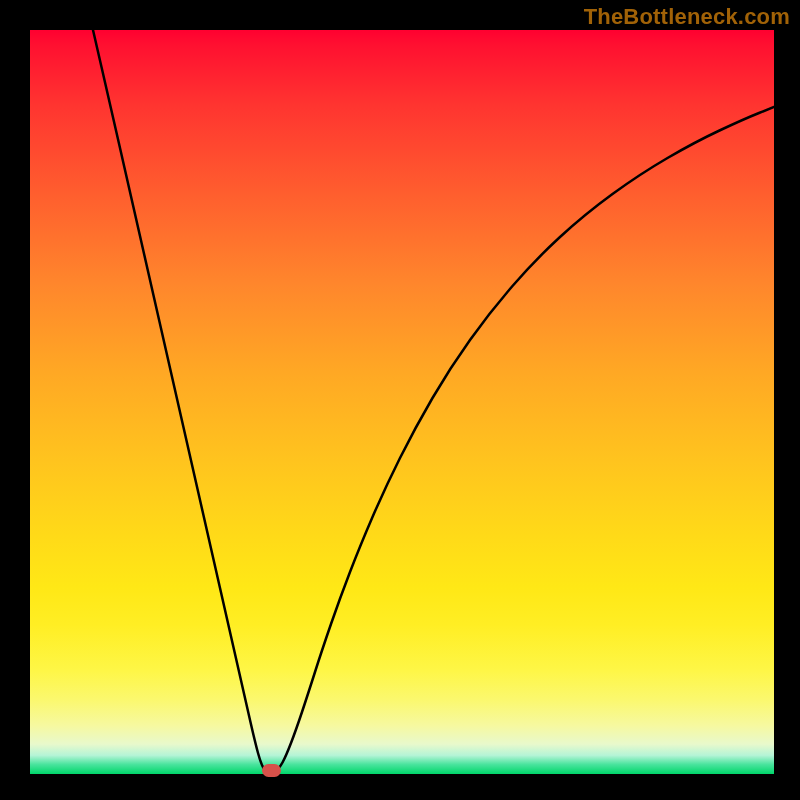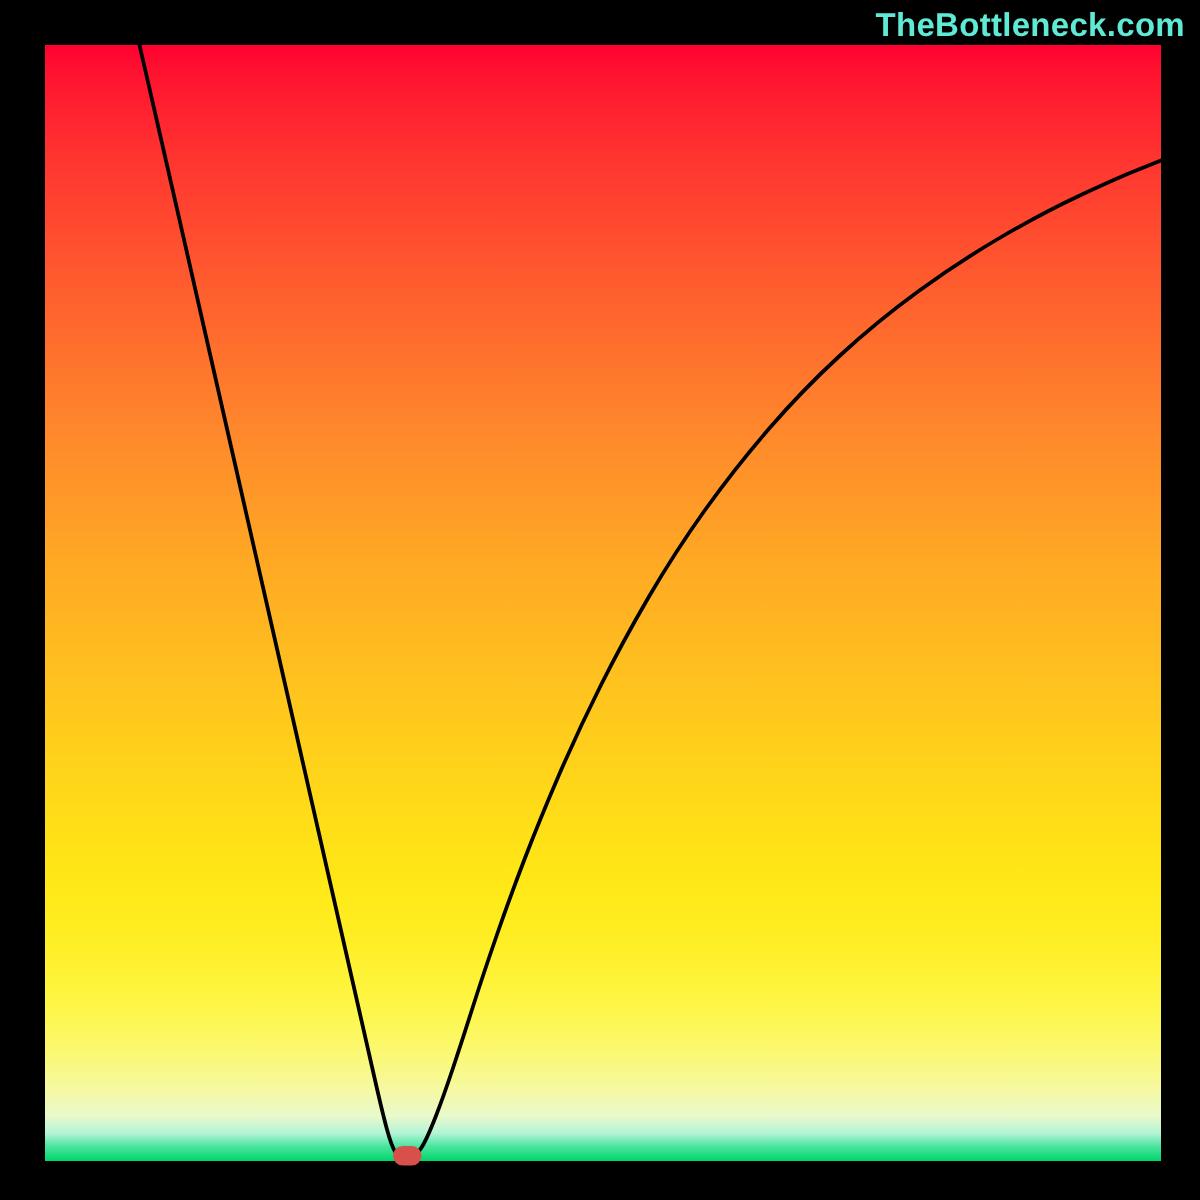--- a/index.html
+++ b/index.html
@@ -59,21 +59,21 @@
     border-radius: 7px;
     background: #d7514a;
   }
   .watermark {
     position: absolute;
     top: 4px;
     right: 10px;
     font-family: Arial, Helvetica, sans-serif;
     font-size: 22px;
     font-weight: 600;
-    color: #5eead4;
+    color: #a16207;
     letter-spacing: 0.2px;
   }
 </style>
 </head>
 <body>
 
 <div class="frame">
   <div class="plot-area"></div>
 
   <svg class="curve" viewBox="0 0 744 744" preserveAspectRatio="none">

